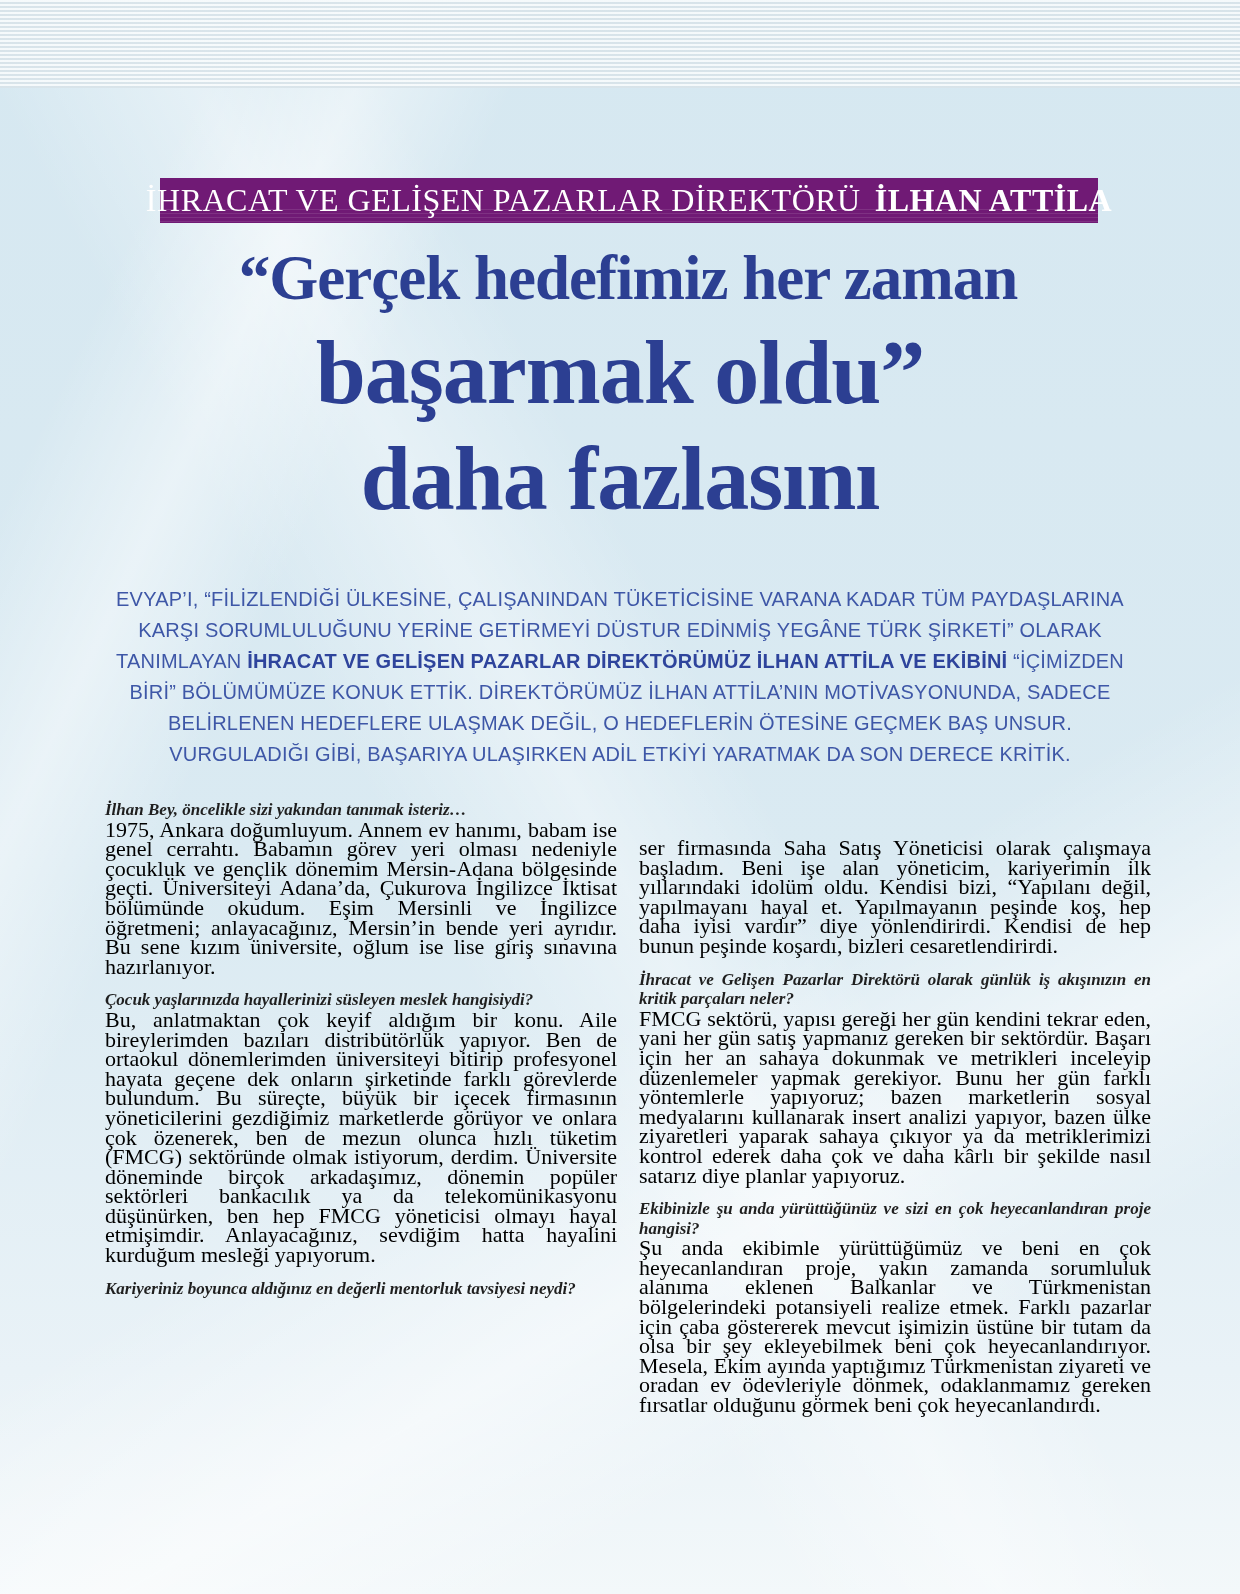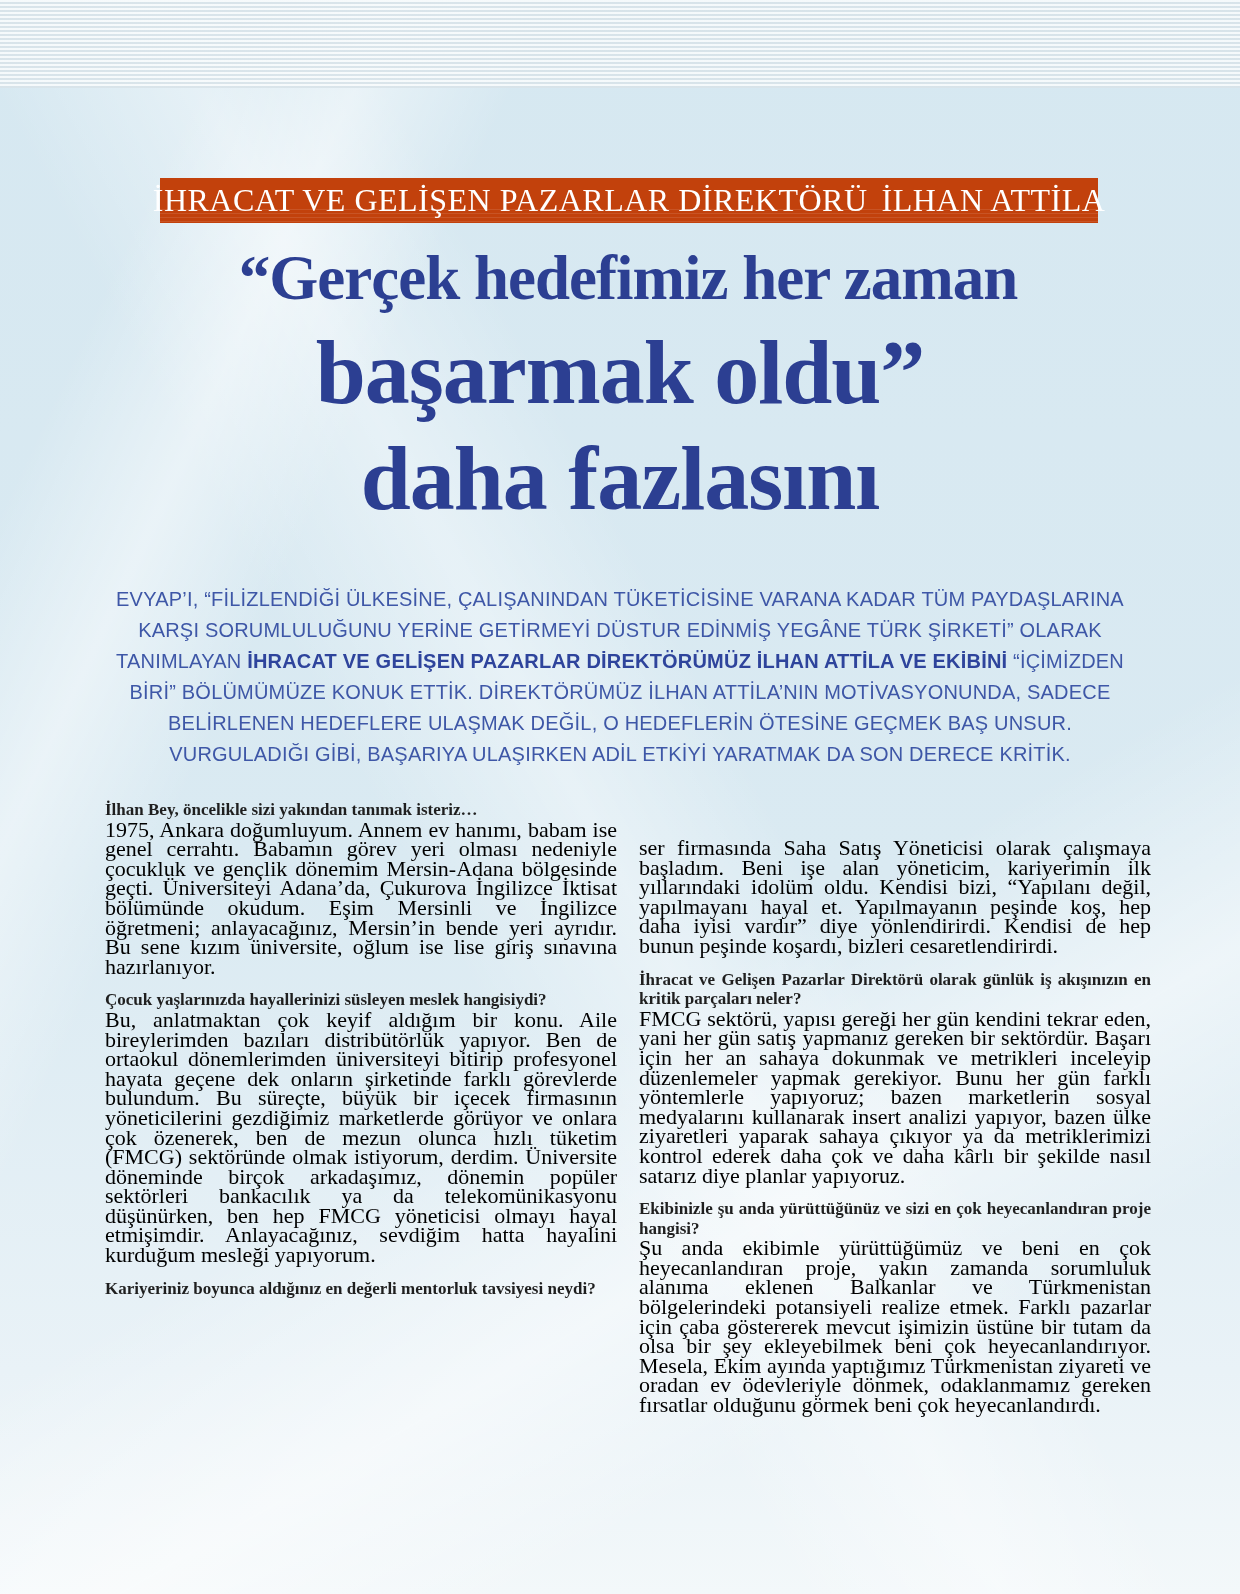--- a/index.html
+++ b/index.html
@@ -19,32 +19,32 @@
       linear-gradient(180deg, #d6e8f1 0%, #daeaf2 55%, #e9f2f7 86%, #f3f8fa 100%);
   }
   .stripes {
     position: absolute; top: 0; left: 0; right: 0; height: 88px;
     background: repeating-linear-gradient(180deg,
       #f8fbfc 0px, #f8fbfc 2px, #d8e3e9 2px, #d8e3e9 4px);
     opacity: .9;
   }
   .banner {
     position: absolute; top: 178px; left: 160px; width: 938px; height: 45px;
-    background: #c2410c;
+    background: #701a75;
     color: #ffffff;
     display: flex; align-items: center; justify-content: center;
     font-size: 32px; letter-spacing: .5px;
     white-space: nowrap;
   }
   .banner::after {
     content: ""; position: absolute; left: 0; right: 0; bottom: 1px; height: 13px;
     background: repeating-linear-gradient(180deg, rgba(255,255,255,.10) 0 1px, transparent 1px 4px);
     pointer-events: none;
   }
-  .banner .name { font-weight: 400; margin-left: 14px; }
+  .banner .name { font-weight: 700; margin-left: 14px; }
   .headline {
     position: absolute; top: 236px; left: 0; width: 100%;
     text-align: center;
     color: #2c3f92;
     font-weight: 700;
   }
   .headline .hl1 { font-size: 63px; line-height: 84px; letter-spacing: -1px; padding-left: 16px; }
   .headline .hl2 { font-size: 90px; line-height: 106px; letter-spacing: -1px; }
   .lead {
     position: absolute; top: 584px; left: 110px; width: 1020px;
@@ -54,21 +54,21 @@
     color: #3e57a7;
     letter-spacing: .2px;
   }
   .lead .bold { font-weight: 700; color: #2e449c; }
   .columns {
     position: absolute; top: 800px; left: 105px; width: 1046px;
     display: flex; gap: 22px;
   }
   .col { flex: 1 1 0; }
   .q {
-    font-weight: 700; 
+    font-weight: 700; font-style: italic;
     font-size: 17px; line-height: 19.6px;
     color: #1f1f1f;
     text-align: justify;
     margin: 14px 0 0 0;
   }
   .q.first { margin-top: 0; }
   .a {
     font-size: 22px; line-height: 19.6px;
     color: #000000;
     text-align: justify;

